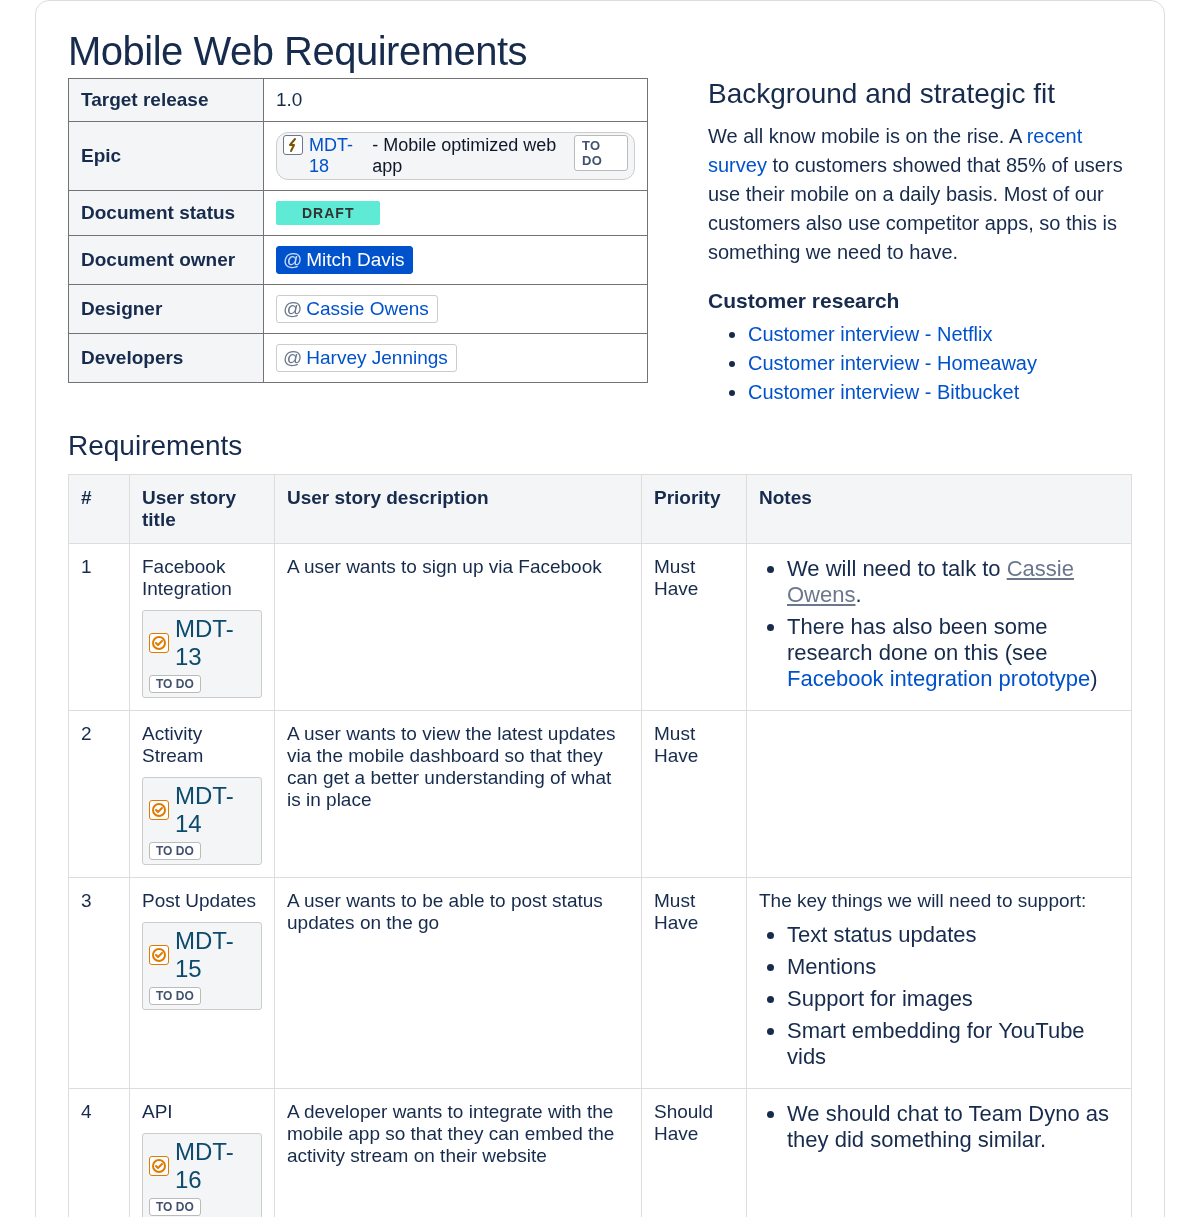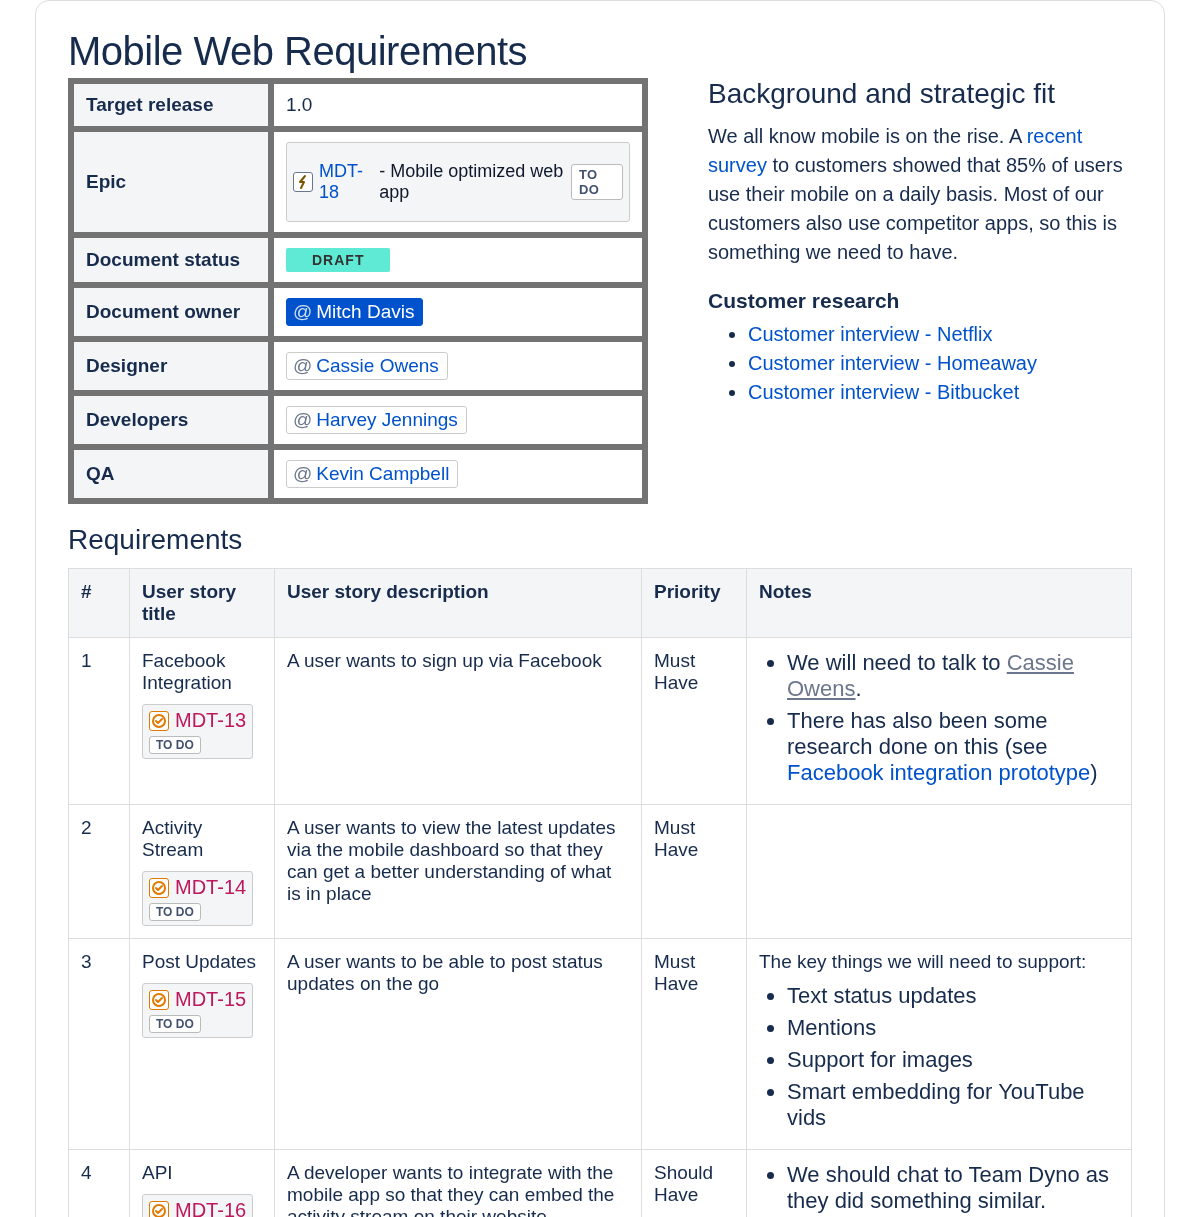--- a/index.html
+++ b/index.html
@@ -33,39 +33,39 @@
     grid-template-columns: 580px 1fr;
     column-gap: 60px;
     align-items: start;
   }
   
   table.meta {
     border-collapse: collapse;
     width: 100%;
   }
   table.meta th, table.meta td {
-    border: 6px solid #737373;
+    border: 1px solid #737373;
     text-align: left;
     padding: 10px 12px;
     font-size: 19px;
     vertical-align: middle;
   }
   table.meta th {
     background: #f4f5f7;
     font-weight: 700;
     width: 170px;
   }
   .issue-pill {
     display: inline-flex;
-    align-items: center;
+    align-items: flex-start;
     gap: 6px;
     border: 1px solid #ccc;
-    border-radius: 3px;
+    border-radius: 12px;
     background: #f4f5f7;
-    padding: 18px 6px;
+    padding: 2px 6px;
     font-size: 18px;
   }
   .issue-pill .issue-key { color: #0052cc; }
   .issue-pill .issue-summary { color: #0f172a; }
   .icon-issue {
     display: inline-block;
     width: 18px; height: 18px;
     border: 1px solid #6b778c;
     border-radius: 3px;
     background: #fff;
@@ -172,21 +172,21 @@
   table.req th.col-notes { width: 360px; }
   .story-chip {
     display: inline-block;
     border: 1px solid #ccc;
     border-radius: 3px;
     background: #f4f5f7;
     padding: 4px 6px 4px 6px;
     margin-top: 10px;
   }
   .story-chip .top-row { display: flex; align-items: center; gap: 6px; }
-  .story-chip .key { color: #be185d; font-size: 20px; }
+  .story-chip .key { color: #0c4a6e; font-size: 24px; }
   .story-chip .loz {
     display: inline-block;
     border: 1px solid #bbb;
     background: #fff;
     color: #42526e;
     font-size: 12px;
     font-weight: 700;
     padding: 1px 6px;
     border-radius: 3px;
     margin-top: 4px;
@@ -252,29 +252,20 @@
               <span class="name">Cassie Owens</span>
             </span>
           </td>
         </tr>
         <tr>
           <th>Developers</th>
           <td>
             <span class="mention">
               <span class="at">@</span>
               <span class="name">Harvey Jennings</span>
-            </span>
-          </td>
-        </tr>
-        <tr>
-          <th>QA</th>
-          <td>
-            <span class="mention">
-              <span class="at">@</span>
-              <span class="name">Kevin Campbell</span>
             </span>
           </td>
         </tr>
       </tbody>
         </table>
     </div>
 
     <div class="side">
       <h2 class="side-h2">Background and strategic fit</h2>
       <p>

